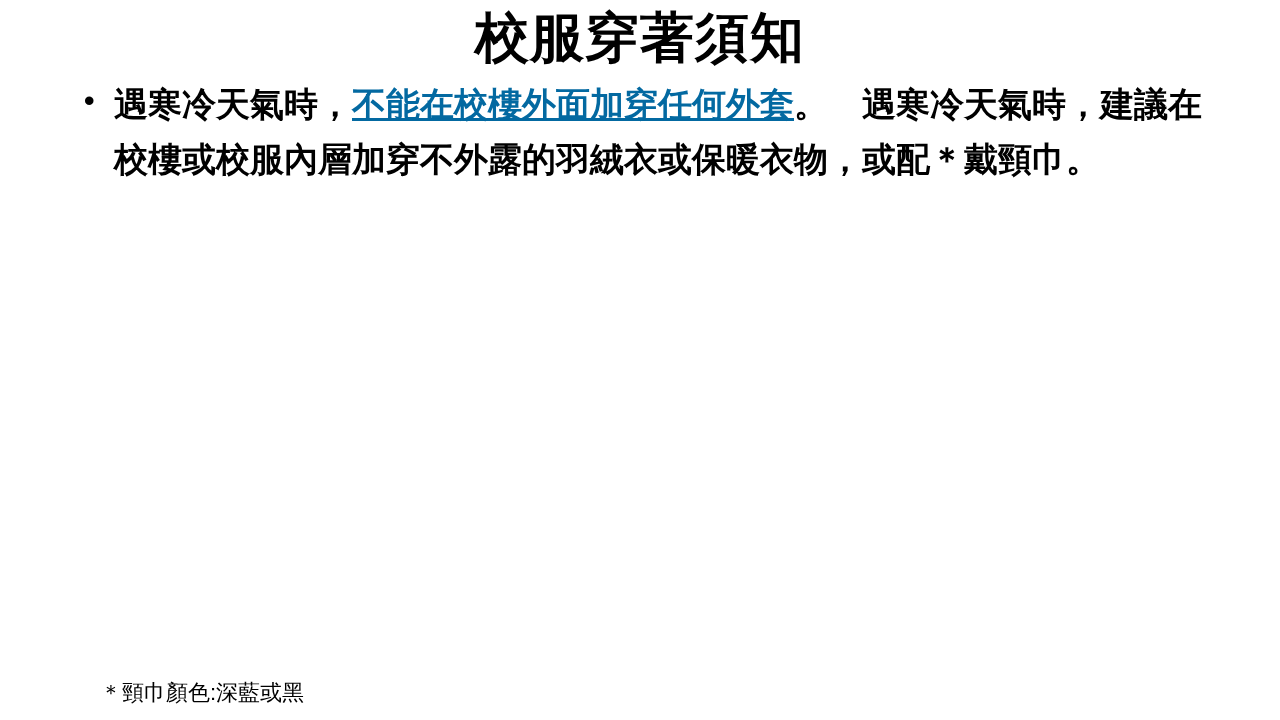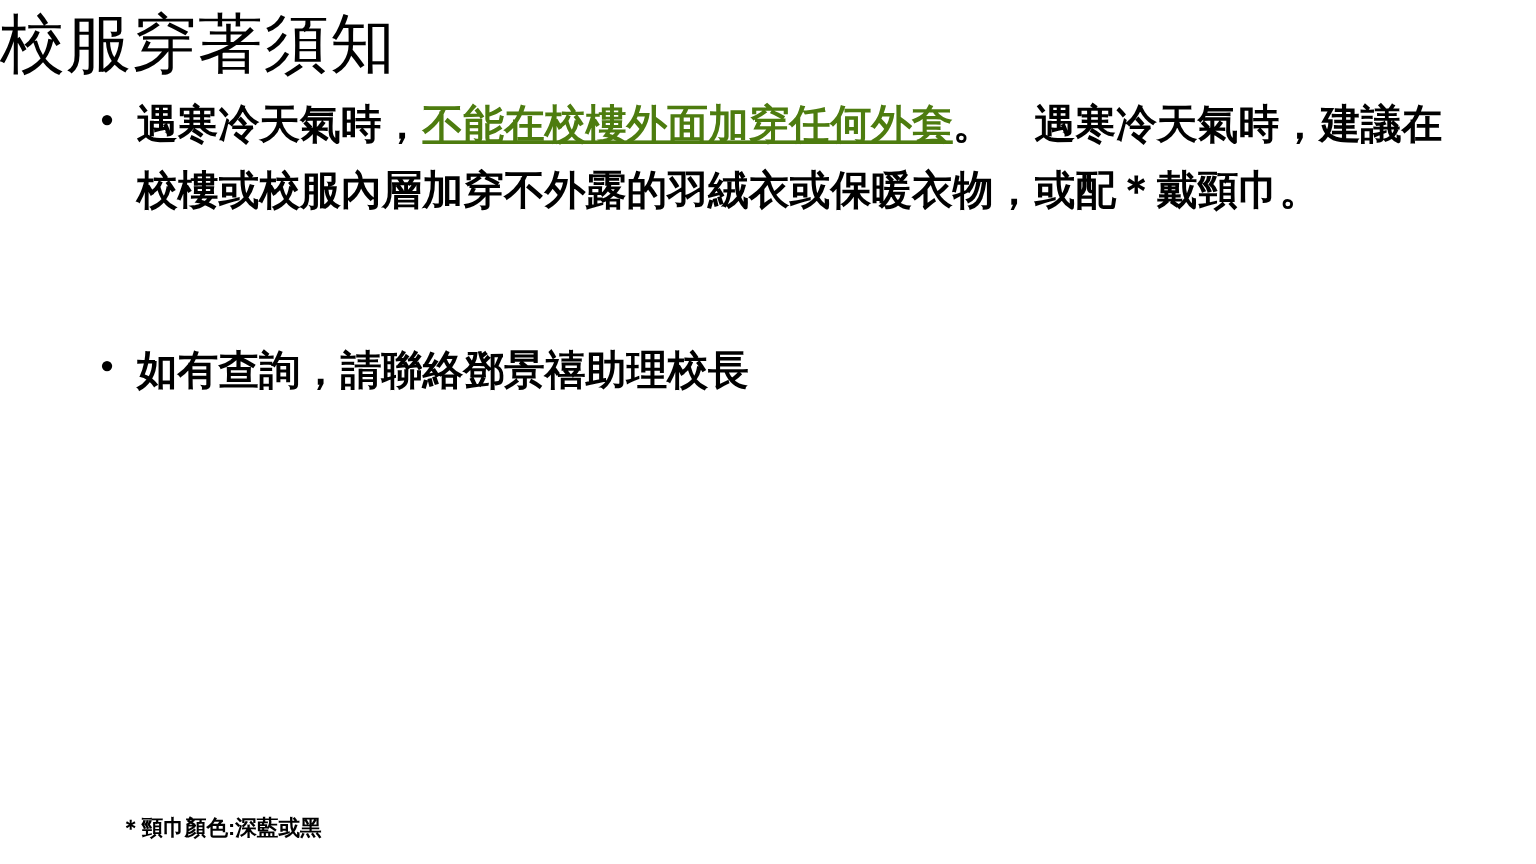--- a/index.html
+++ b/index.html
@@ -14,23 +14,23 @@
     color: #000000;
     overflow: hidden;
   }
   .slide {
     position: relative;
     width: 1280px;
     height: 720px;
     box-sizing: border-box;
   }
   .slide-title {
-    text-align: left;
+    text-align: center;
     font-size: 54px;
-    font-weight: normal;
+    font-weight: bold;
     line-height: 1.1;
     letter-spacing: 1px;
     margin: 8px 0 10px 0;
   }
   .body-list {
     margin: 0;
     padding: 0 46px 0 84px;
     list-style: none;
   }
   .bullet-item {
@@ -46,29 +46,29 @@
     content: "\2022";
     position: absolute;
     left: 0;
     top: 0;
     font-size: 30px;
     line-height: 1.62;
   }
   .spacer-1 { height: 46px; }
   .spacer-2 { height: 44px; }
   .link {
-    color: #4d7c0f;
+    color: #0369a1;
     text-decoration: underline;
   }
   .footnote {
     position: absolute;
     left: 100px;
     top: 672px;
-    font-size: 18px;
-    font-weight: bold;
+    font-size: 22px;
+    font-weight: normal;
     line-height: 1.2;
     white-space: nowrap;
   }
 </style>
 </head>
 <body>
 
 <div class="slide">
 
   <h1 class="slide-title">校服穿著須知</h1>
@@ -77,21 +77,18 @@
 
     <div class="bullet-item">
       <span>遇寒冷天氣時，</span><a class="link" href="#">不能在校樓外面加穿任何外套</a><span>。　遇寒冷天氣時，建議在校樓或校服內層加穿不外露的羽絨衣或保暖衣物，或配＊戴頸巾。</span>
     </div>
 
     <div class="spacer-1"></div>
 
 
     <div class="spacer-2"></div>
 
-    <div class="bullet-item">
-      <span>如有查詢，請聯絡鄧景禧助理校長</span>
-    </div>
 
   </div>
 
   <div class="footnote">＊頸巾顏色:深藍或黑</div>
 
 </div>
 
 </body></html>

